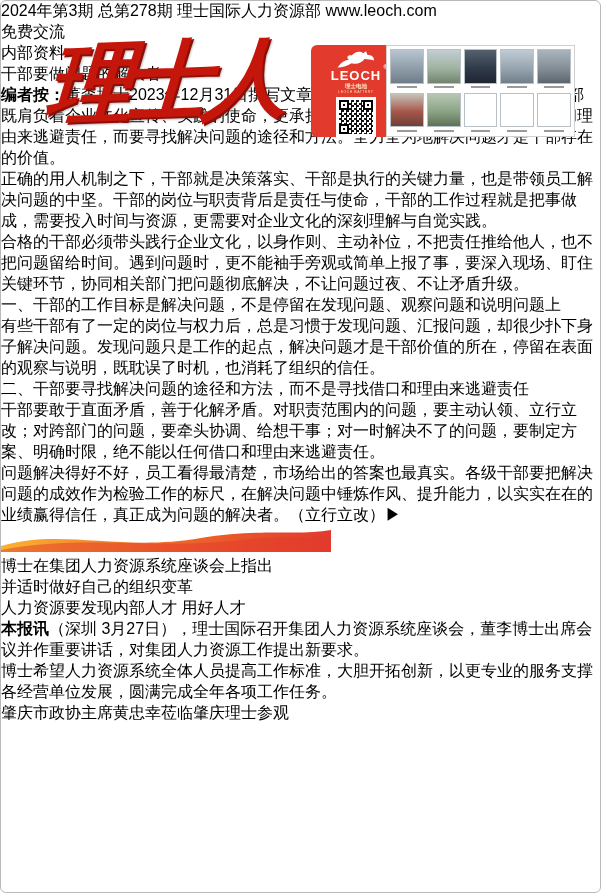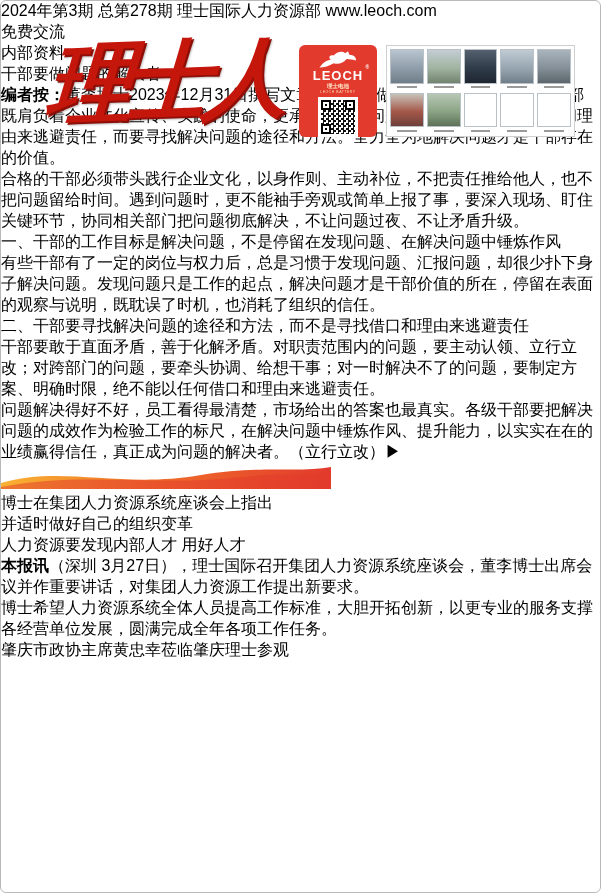--- a/index.html
+++ b/index.html
@@ -11,21 +11,21 @@
   }
   
   .masthead-title {
     position:absolute; left:46px; top:22px; width:260px;
     font-size:86px; font-weight:bold; font-style:italic; color:#c5160c;
     letter-spacing:-8px; transform:rotate(-2deg) skewX(-5deg);
     text-shadow:2px 2px 0 #8e0f07, 3px 3px 2px rgba(0,0,0,.25);
     white-space:nowrap;
   }
   .logo-box {
-    position:absolute; left:298px; top:44px; width:78px; height:92px;
+    position:absolute; left:310px; top:44px; width:90px; height:92px;
     background:#e23a2c; border-radius:6px; display:flex; flex-direction:column;
     align-items:center; padding-top:4px;
   }
   .logo-brand { color:#fff; font-weight:bold; font-size:13px; letter-spacing:1px; line-height:1; position:relative; }
   .logo-reg { font-size:5px; position:absolute; top:-4px; right:-7px; font-style:normal; }
   .logo-cn { color:#ffe9c9; font-size:5.5px; font-weight:bold; margin-top:1px; }
   .logo-en { color:#ffd9b0; font-size:3.5px; letter-spacing:.5px; }
   .qr {
     margin-top:3px; width:40px; height:40px; background:#fff; position:relative; padding:3px;
   }
@@ -188,22 +188,23 @@
   <div class="v-dash"></div>
   <div class="h-dash left"></div>
   <div class="h-dash r1"></div>
   <div class="h-dash r2"></div>
 
   <div class="lead">
     <div class="lead-headline">干部要做问题的解决者</div>
     <div class="lead-note"><b>编者按：</b><span>董李博士2023年12月31日撰写文章《干部要做问题的解决者》指出，干部既肩负着企业文化宣传、实践的使命，更承担着解决问题的责任。不要寻找借口和理由来逃避责任，而要寻找解决问题的途径和方法。全力全为地解决问题才是干部存在的价值。</span></div>
     <div class="cols lead-cols">
       <div class="col">
+        <p>正确的用人机制之下，干部就是决策落实、干部是执行的关键力量，也是带领员工解决问题的中坚。干部的岗位与职责背后是责任与使命，干部的工作过程就是把事做成，需要投入时间与资源，更需要对企业文化的深刻理解与自觉实践。</p>
         <p>合格的干部必须带头践行企业文化，以身作则、主动补位，不把责任推给他人，也不把问题留给时间。遇到问题时，更不能袖手旁观或简单上报了事，要深入现场、盯住关键环节，协同相关部门把问题彻底解决，不让问题过夜、不让矛盾升级。</p>
-        <p class="sub">一、干部的工作目标是解决问题，不是停留在发现问题、在解决问题中锤炼作风</p>
+        <p class="sub">一、干部的工作目标是解决问题，不是停留在发现问题、观察问题和说明问题上</p>
         <p>有些干部有了一定的岗位与权力后，总是习惯于发现问题、汇报问题，却很少扑下身子解决问题。发现问题只是工作的起点，解决问题才是干部价值的所在，停留在表面的观察与说明，既耽误了时机，也消耗了组织的信任。</p>
       </div>
       <div class="col">
         <p class="sub">二、干部要寻找解决问题的途径和方法，而不是寻找借口和理由来逃避责任</p>
         <p>干部要敢于直面矛盾，善于化解矛盾。对职责范围内的问题，要主动认领、立行立改；对跨部门的问题，要牵头协调、给想干事；对一时解决不了的问题，要制定方案、明确时限，绝不能以任何借口和理由来逃避责任。</p>
         <p><span>问题解决得好不好，员工看得最清楚，市场给出的答案也最真实。各级干部要把解决问题的成效作为检验工作的标尺，在解决问题中锤炼作风、提升能力，以实实在在的业绩赢得信任，真正成为问题的解决者。</span><span class="cont">（立行立改）▶</span></p>
       </div>
     </div>
   </div>
 

